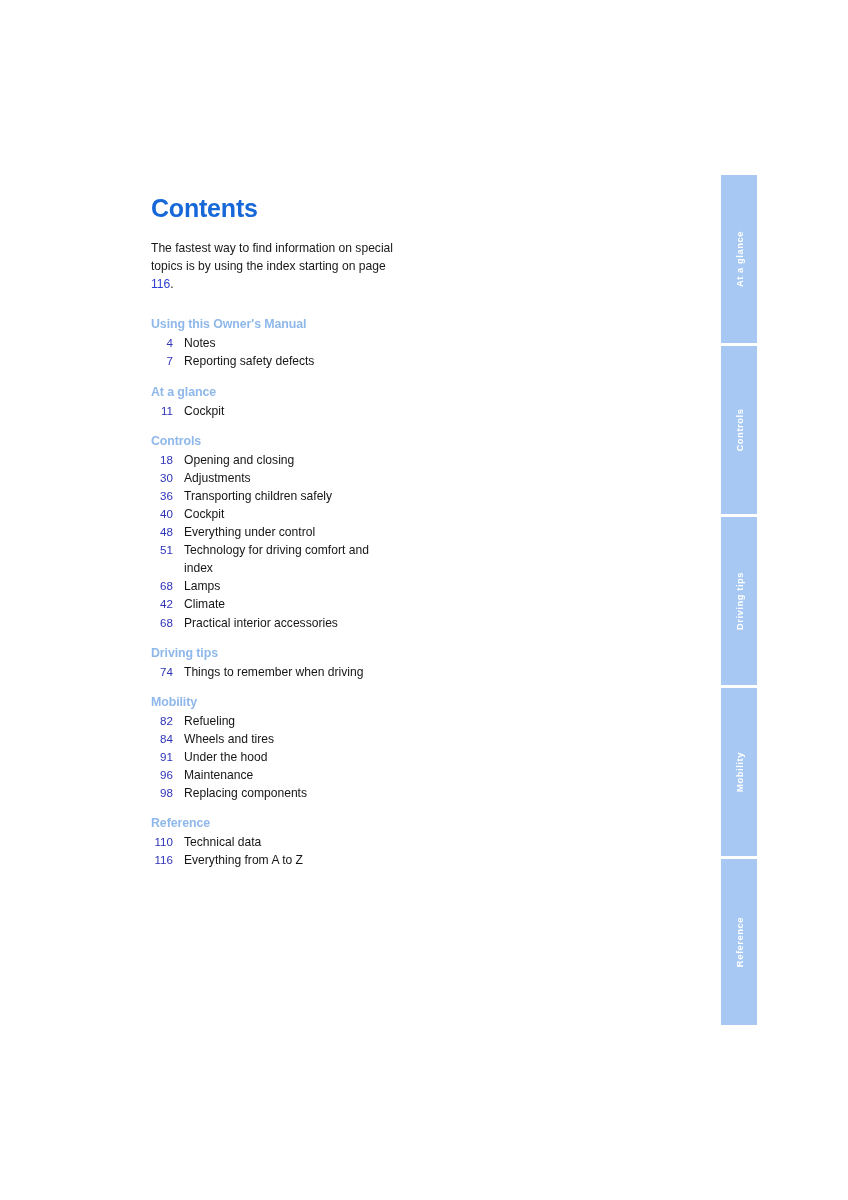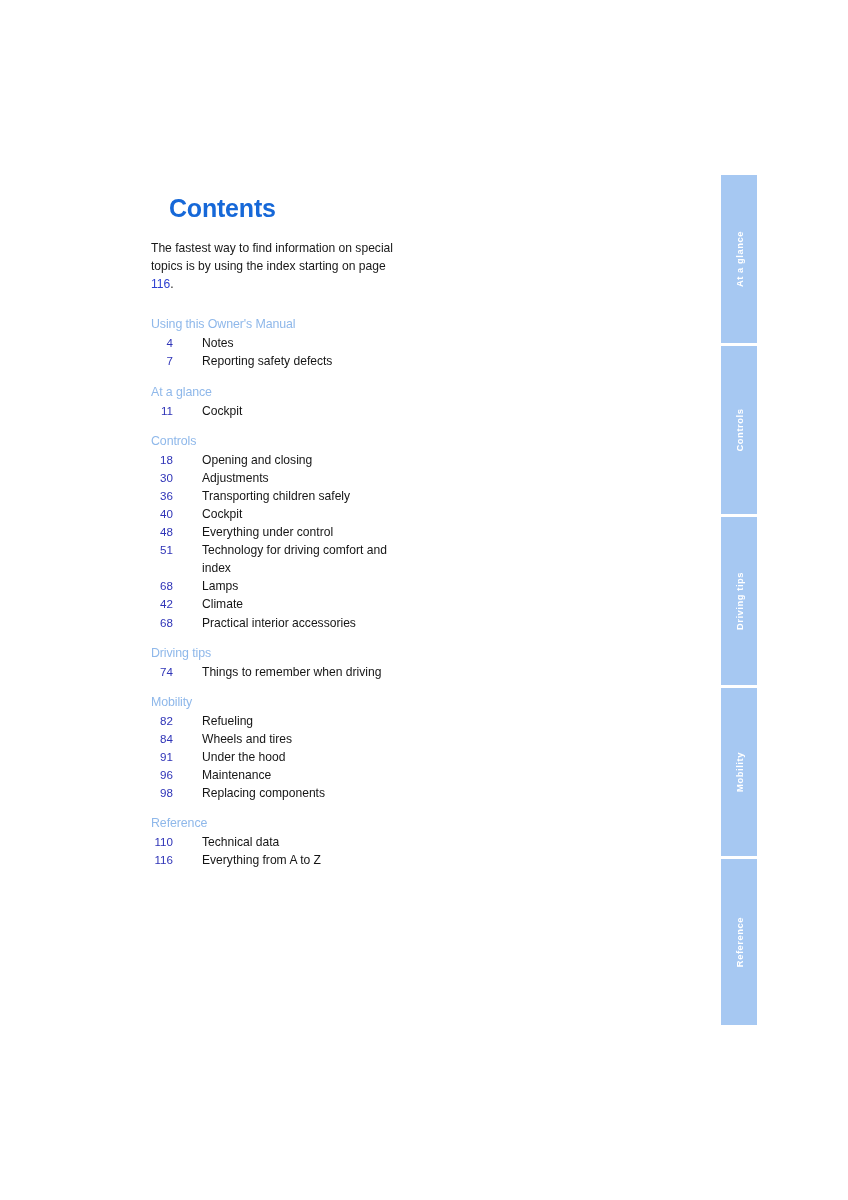--- a/index.html
+++ b/index.html
@@ -30,21 +30,21 @@
     top: 196px;
     width: 420px;
   }
 
   .page-title {
     font-size: 25px;
     font-weight: bold;
     color: #1668d8;
     letter-spacing: -0.2px;
     line-height: 1;
-    margin: 0 0 0 18px;
+    margin: 0 0 0 0;
   }
 
   .intro {
     margin-top: 19px;
     font-size: 12.1px;
     line-height: 17.8px;
     color: #181818;
     width: 256px;
   }
   .intro .pagelink {
@@ -55,21 +55,21 @@
     margin-top: 23px;
   }
 
   .toc-section {
     margin-bottom: 13px;
   }
   .toc-section:last-child { margin-bottom: 0; }
 
   .section-head {
     font-size: 12.4px;
-    font-weight: normal;
+    font-weight: bold;
     color: #8fb8ea;
     line-height: 16px;
     margin-bottom: 2px;
     letter-spacing: -0.1px;
   }
 
   .toc-row {
     display: flex;
     align-items: flex-start;
     line-height: 18.1px;
@@ -79,21 +79,21 @@
     flex: 0 0 auto;
     width: 22px;
     text-align: right;
     font-size: 11.6px;
     color: #2e33b7;
     padding-right: 0;
   }
 
   .toc-label {
     flex: 1 1 auto;
-    padding-left: 29px;
+    padding-left: 11px;
     font-size: 12.1px;
     color: #151515;
     max-width: 212px;
   }
 
   
   .tab-rail {
     position: absolute;
     left: 721px;
     top: 175px;

